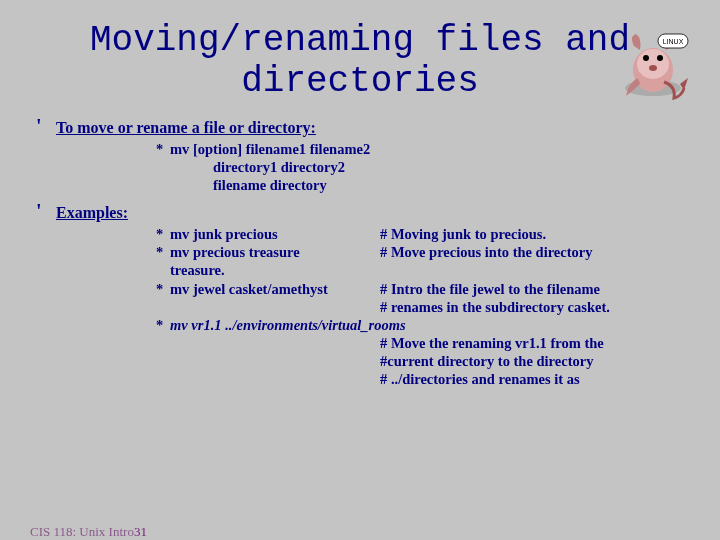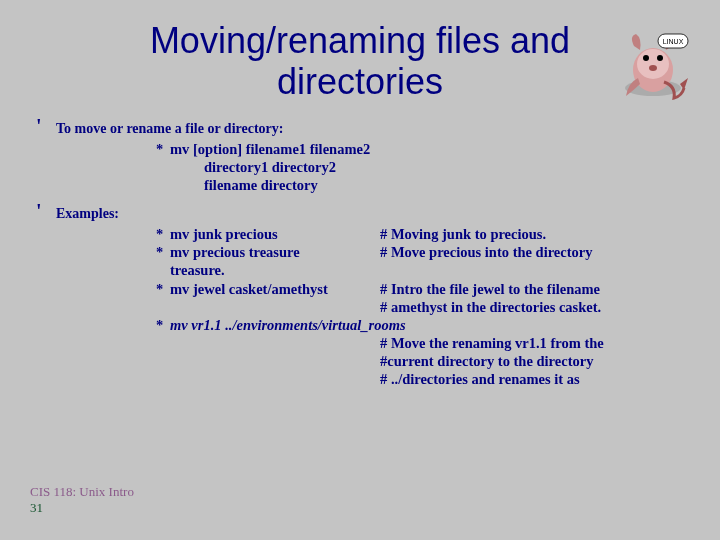--- a/index.html
+++ b/index.html
@@ -14,21 +14,21 @@
   }
   .slide {
     padding: 20px 30px 0 30px;
   }
   .title {
     font-size: 36px;
     font-weight: normal;
     text-align: center;
     line-height: 1.15;
     margin: 0 auto 12px auto;
-    font-family: Liberation Sans, sans-serif;
+    font-family: Liberation Mono, monospace;
   }
   .mascot {
     position: absolute;
     top: 28px;
     right: 28px;
     width: 78px;
     height: 78px;
   }
   .section {
     margin-left: 6px;
@@ -39,22 +39,23 @@
     align-items: baseline;
     margin-bottom: 2px;
   }
   .top-bullet {
     font-size: 20px;
     font-weight: bold;
     margin-right: 12px;
     width: 8px;
   }
   .section-heading {
-    font-size: 14px;
+    font-size: 16px;
     font-weight: bold;
+    text-decoration: underline;
   }
   .sub-block {
     margin-left: 120px;
     font-size: 14.5px;
     font-weight: bold;
     line-height: 1.25;
     margin-bottom: 6px;
   }
   .sub-row {
     display: flex;
@@ -68,35 +69,34 @@
     flex-shrink: 0;
   }
   .cmd-col-wide {
     flex-shrink: 0;
     font-style: italic;
   }
   .comment-col {
     flex: 1;
   }
   .indent-cmd {
-    margin-left: 34px;
+    margin-left: 43px;
   }
   .footer {
     position: absolute;
-    bottom: 24px;
+    bottom: 0;
     left: 30px;
     right: 30px;
     font-size: 13px;
     color: #8b5a8b;
     display: flex;
     font-family: "Times New Roman", Times, serif;
-    flex-direction: column;
   }
   .footer-right {
-    color: #14532d;
+    color: #701a75;
   }
 </style>
 </head>
 <body>
 
 <div class="slide">
 
   <div class="mascot">
     <svg viewBox="0 0 78 78">
       <ellipse cx="39" cy="60" rx="28" ry="8" fill="#888" opacity="0.4"></ellipse>
@@ -165,21 +165,21 @@
       </div>
 
       <div class="sub-row">
         <span class="star">*</span>
         <span class="cmd-col">mv jewel casket/amethyst</span>
         <span class="comment-col"># Intro the file jewel to the filename</span>
       </div>
       <div class="sub-row">
         <span class="star"></span>
         <span class="cmd-col"></span>
-        <span class="comment-col"># amethyst in the directories casket.</span>
+        <span class="comment-col"># renames in the subdirectory casket.</span>
       </div>
 
       <div class="sub-row">
         <span class="star">*</span>
         <span class="cmd-col-wide">mv vr1.1 ../environments/virtual_rooms</span>
       </div>
       <div class="sub-row">
         <span class="star"></span>
         <span class="cmd-col"></span>
         <span class="comment-col"># Move the renaming vr1.1 from the</span>

